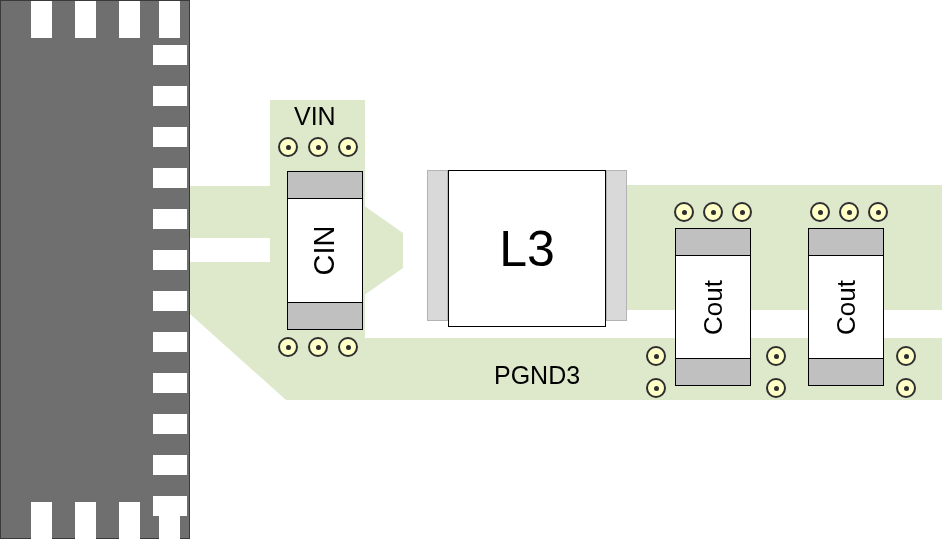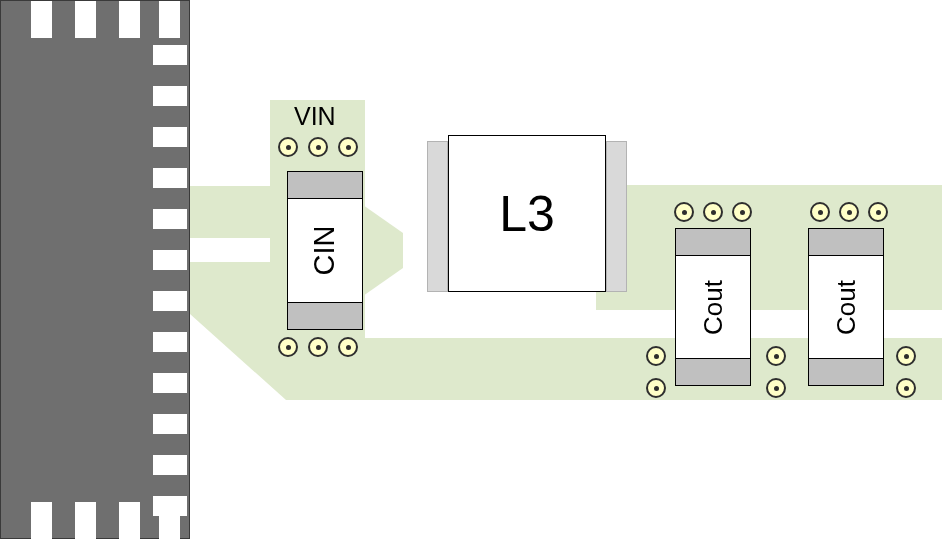--- a/index.html
+++ b/index.html
@@ -19,21 +19,21 @@
   .cap{position:absolute;border:1px solid #000;background:#fff;display:flex;
        flex-direction:column;box-sizing:border-box;}
   .cap-end{height:26px;flex:0 0 auto;background:#c0c0c0;}
   .cap-end.top{border-bottom:1px solid #000;}
   .cap-end.bottom{border-top:1px solid #000;}
   .cap-body{flex:1;display:flex;align-items:center;justify-content:center;background:#fff;}
   .vtext{transform:rotate(-90deg);white-space:nowrap;}
   .cin-text{font-size:29px;}
   .cout-text{font-size:26px;}
   
-  .l3{position:absolute;left:400px;top:170px;height:122px;display:flex;align-items:flex-end;padding-left:27px;}
+  .l3{position:absolute;left:400px;top:170px;height:122px;display:flex;align-items:flex-start;padding-left:27px;}
   .l3-pad{width:21px;height:151px;background:#d9d9d9;border:1px solid #b3b3b3;box-sizing:border-box;}
   .l3-body{width:158px;height:157px;background:#fff;border:1px solid #000;box-sizing:border-box;
            display:flex;align-items:center;justify-content:center;font-size:50px;}
   
   .via{position:absolute;width:20px;height:20px;border-radius:50%;
        background:#ffffc8;border:2px solid #2e2e2e;box-sizing:border-box;}
   .via::after{content:"";position:absolute;left:50%;top:50%;width:5px;height:5px;
        margin:-2.5px 0 0 -2.5px;background:#2e2e2e;border-radius:50%;}
   
   .net-label{position:absolute;font-size:25px;line-height:1.1;}
@@ -128,14 +128,15 @@
   <div class="via" style="left:868px;top:202px;"></div>
 
   <div class="via" style="left:646px;top:346px;"></div>
   <div class="via" style="left:646px;top:378px;"></div>
   <div class="via" style="left:766px;top:346px;"></div>
   <div class="via" style="left:766px;top:378px;"></div>
   <div class="via" style="left:896px;top:346px;"></div>
   <div class="via" style="left:896px;top:378px;"></div>
 
   <div class="net-label" style="left:294px;top:103px;text-align:right;">VIN</div>
+  <div class="net-label" style="left:494px;top:362px;">PGND3</div>
 
 </div>
 
 </body></html>

